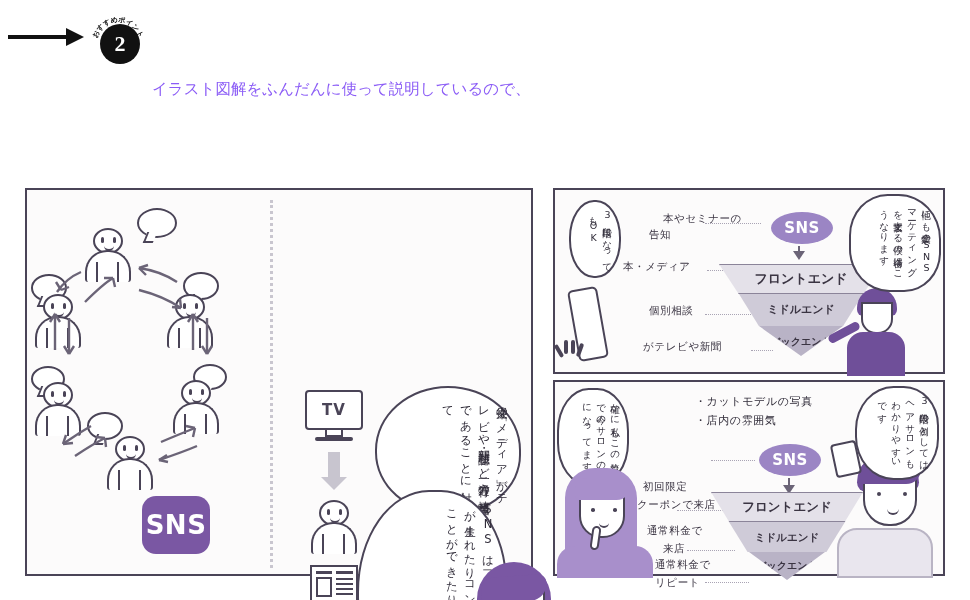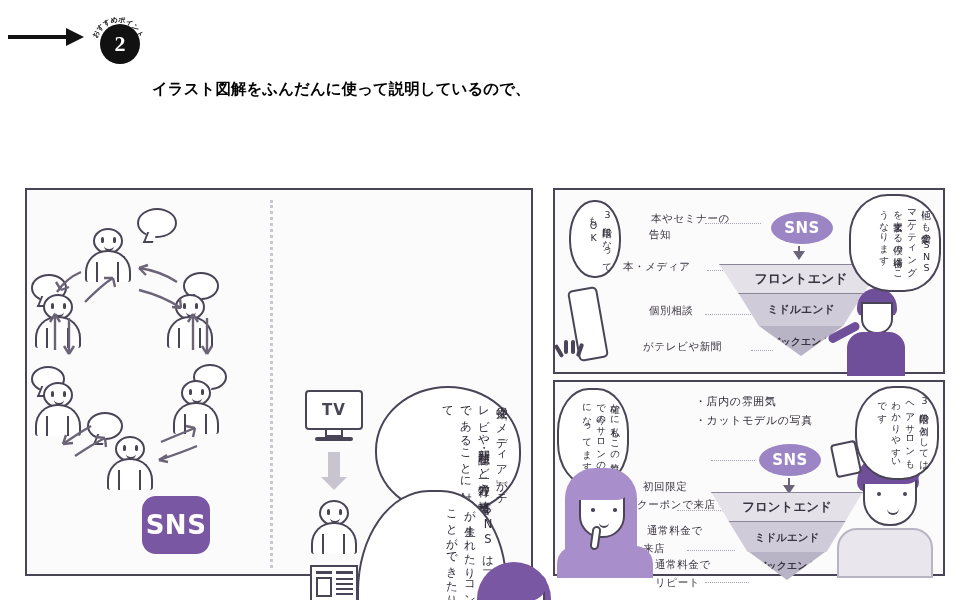--- a/index.html
+++ b/index.html
@@ -27,21 +27,21 @@
   .headline{position:absolute;left:152px;top:6px;font-size:44px;line-height:56px;
     font-weight:bold;letter-spacing:1px;color:#f5c518;
     -webkit-text-stroke:3px #111;paint-order:stroke fill;
     font-family:"DejaVu Sans","Liberation Sans",sans-serif;white-space:nowrap;}
 
   
   .lead{position:absolute;left:152px;top:76px;width:760px;
     font-size:15.5px;line-height:26px;color:#3a3a44;
     font-family:"DejaVu Sans","Liberation Sans",sans-serif;}
   .lead div{white-space:nowrap;}
-  .ac{color:#000000;font-weight:bold;}
+  .ac{color:#8b5cf6;}
   .ac2{color:#6f63ad;}
 
   
   .panel{position:absolute;background:#fcfbfb;border:2px solid #4a4457;box-sizing:border-box;}
   #panel-left{left:25px;top:188px;width:508px;height:388px;}
   #panel-tr{left:553px;top:188px;width:392px;height:186px;}
   #panel-br{left:553px;top:380px;width:392px;height:196px;}
 
   .vdash{position:absolute;left:243px;top:10px;width:0;height:368px;
     border-left:3px dotted #c9c6cf;}
@@ -338,21 +338,21 @@
     <div class="vb-small" style="left:14px;top:10px;width:52px;height:78px;border-radius:48%;padding:7px 5px;">3段階になってもOK</div>
 
     <div class="phone"></div>
     <div class="hand">
       <span style="left:0;top:6px;transform:rotate(-30deg);"></span>
       <span style="left:7px;top:2px;"></span>
       <span style="left:14px;top:2px;"></span>
       <span style="left:21px;top:5px;transform:rotate(20deg);"></span>
     </div>
 
-    <div class="flabel" style="left:96px;top:20px;">本やセミナーの</div>
+    <div class="flabel" style="left:108px;top:20px;">本やセミナーの</div>
     <div class="flabel" style="left:94px;top:36px;">告知</div>
     <div class="dots" style="left:150px;top:33px;width:56px;"></div>
 
     <div class="flabel" style="left:68px;top:68px;">本・メディア</div>
     <div class="dots" style="left:152px;top:80px;width:30px;"></div>
 
     <div class="flabel" style="left:94px;top:112px;">個別相談</div>
     <div class="dots" style="left:150px;top:124px;width:46px;"></div>
 
     <div class="flabel" style="left:88px;top:148px;">がテレビや新聞</div>
@@ -378,36 +378,36 @@
     </div>
 
     <div class="vb-small" style="left:294px;top:4px;width:92px;height:98px;border-radius:42% 46% 40% 44%;padding:7px 6px;">他にも企業のSNSマーケティングを支援する僕の場合はこうなります</div>
   </div>
 
   <div class="panel" id="panel-br">
 
     <div class="vb-small" style="left:2px;top:6px;width:72px;height:98px;border-radius:44%;padding:7px 5px;">確かに私もこの流れで今のサロンの常連になってます</div>
 
     <div class="bullets" style="left:140px;top:10px;">
+      <div>・カットモデルの写真</div>
       <div>・店内の雰囲気</div>
-      <div>・カットモデルの写真</div>
     </div>
 
     <div class="dots" style="left:156px;top:78px;width:44px;"></div>
     <div class="sns-oval" style="left:204px;top:62px;">SNS</div>
     <div class="downarrow" style="left:233px;top:96px;height:8px;width:2px;background:#6b6477;">
       <div class="tip" style="left:-5px;bottom:-8px;border-left-width:6px;border-right-width:6px;border-top-width:9px;border-top-color:#6b6477;"></div>
     </div>
 
     <div class="flabel" style="left:88px;top:96px;">初回限定</div>
     <div class="flabel" style="left:82px;top:114px;">クーポンで来店</div>
     <div class="dots" style="left:122px;top:128px;width:58px;"></div>
 
     <div class="flabel" style="left:92px;top:140px;">通常料金で</div>
-    <div class="flabel" style="left:88px;top:158px;">来店</div>
+    <div class="flabel" style="left:108px;top:158px;">来店</div>
     <div class="dots" style="left:132px;top:168px;width:48px;"></div>
 
     <div class="flabel" style="left:100px;top:174px;">通常料金で</div>
     <div class="flabel" style="left:100px;top:192px;">リピート</div>
     <div class="dots" style="left:150px;top:200px;width:44px;"></div>
 
     <div class="funnel" style="left:156px;top:110px;width:152px;height:88px;">
       <div class="tier t1" style="top:0;width:152px;height:30px;font-size:12.5px;clip-path:polygon(0 0,100% 0,88% 100%,12% 100%);border:1.6px solid #8b8499;box-sizing:border-box;">フロントエンド</div>
       <div class="tier t2" style="top:30px;left:18px;width:116px;height:30px;font-size:10.5px;line-height:13px;clip-path:polygon(0 0,100% 0,84% 100%,16% 100%);">ミドルエンド</div>
       <div class="tier t3" style="top:60px;left:38px;width:76px;height:28px;font-size:10px;line-height:12px;clip-path:polygon(0 0,100% 0,50% 100%,50% 100%);">バックエンド</div>

